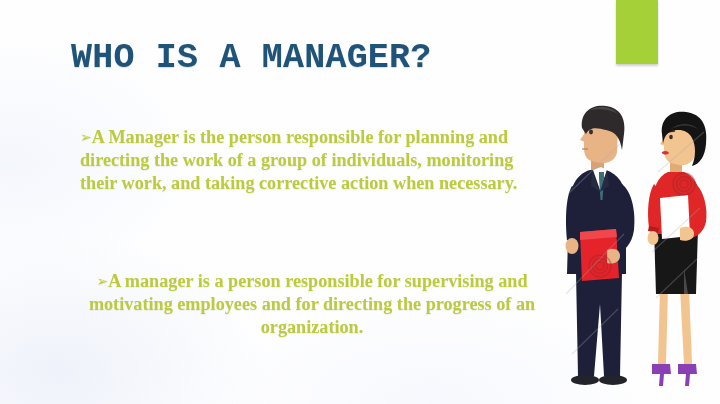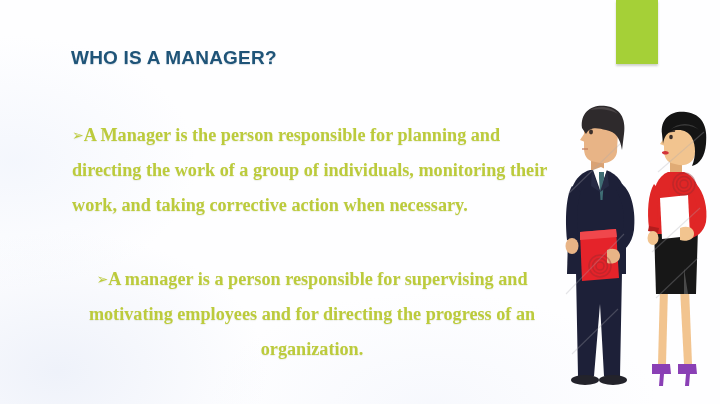--- a/index.html
+++ b/index.html
@@ -29,47 +29,47 @@
     width: 42px;
     height: 64px;
     background: #a5d037;
     box-shadow: 0 2px 2px rgba(120,130,110,0.35);
   }
 
   
   .slide-title {
     position: absolute;
     left: 71px;
-    top: 47px;
-    font-family: Liberation Sans, sans-serif;
+    top: 38px;
+    font-family: Liberation Mono, monospace;
     font-weight: bold;
-    font-size: 19px;
+    font-size: 35px;
     letter-spacing: 0.2px;
     color: #1f5478;
     text-shadow: 0 1px 1px rgba(140,160,180,0.35);
     white-space: nowrap;
   }
 
   
   .body-block {
     position: absolute;
     left: 72px;
     width: 480px;
   }
   .body-block.para-1 { top: 118px; }
   .body-block.para-2 { top: 262px; text-align: center; }
 
   .bullet-para {
     font-family: "Liberation Serif", serif;
     font-weight: bold;
     font-size: 18.2px;
-    line-height: 35px;
+    line-height: 23px;
     color: #bccb3c;
     text-shadow: 0 1px 1px rgba(200,205,180,0.3);
-    margin: 0;
+    margin: 8px;
     text-indent: 0;
   }
   .bullet-glyph {
     font-family: "DejaVu Sans", sans-serif;
     font-size: 14px;
     font-weight: normal;
     color: #bccb3c;
     vertical-align: 1px;
     margin-right: 0px;
   }

